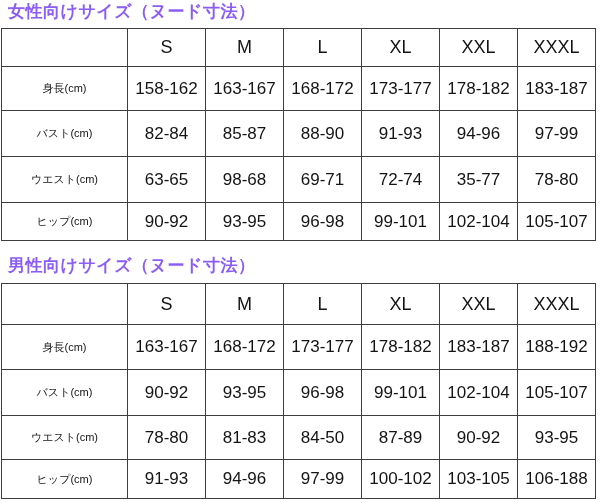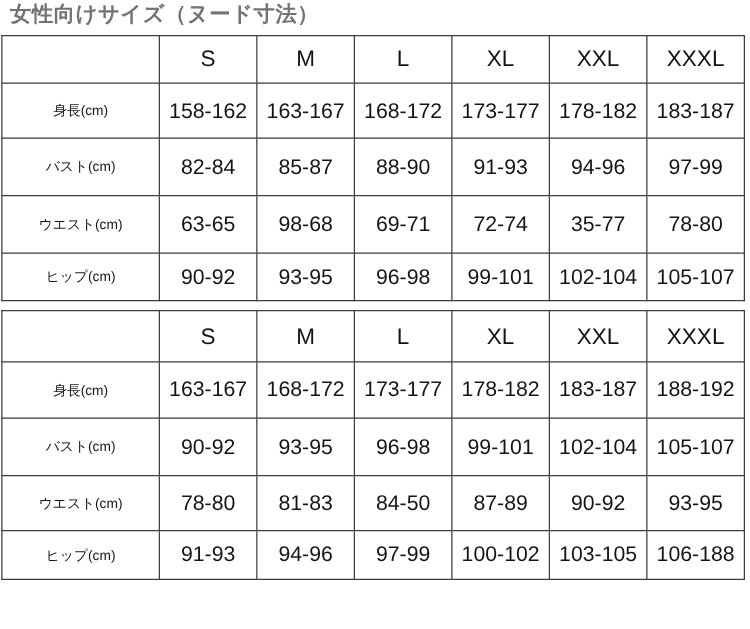--- a/index.html
+++ b/index.html
@@ -12,21 +12,21 @@
     font-family: "Liberation Sans", "DejaVu Sans", sans-serif;
     color: #141414;
   }
   .chart-title {
     font-size: 17px;
     font-weight: bold;
     line-height: 20px;
     margin: 0;
     padding-left: 8px;
     letter-spacing: 0.5px;
-    color: #737373;
+    color: #8b5cf6;
     white-space: nowrap;
   }
   #women-title { margin-top: 2px; }
   #men-title   { margin-top: 15px; }
   table.size-table {
     border-collapse: collapse;
     table-layout: fixed;
     width: 595px;
     margin-left: 1px;
   }
@@ -117,20 +117,21 @@
             <td class="value-cell">96-98</td>
             <td class="value-cell">99-101</td>
             <td class="value-cell">102-104</td>
             <td class="value-cell">105-107</td>
           </tr>
         </tbody>
     </table>
   </section>
 
   <section>
+    <h2 id="men-title" class="chart-title">男性向けサイズ（ヌード寸法）</h2>
     <table id="men-table" class="size-table">
       <colgroup>
         <col class="label-col">
           <col>
           <col>
           <col>
           <col>
           <col>
           <col>
       </colgroup>

